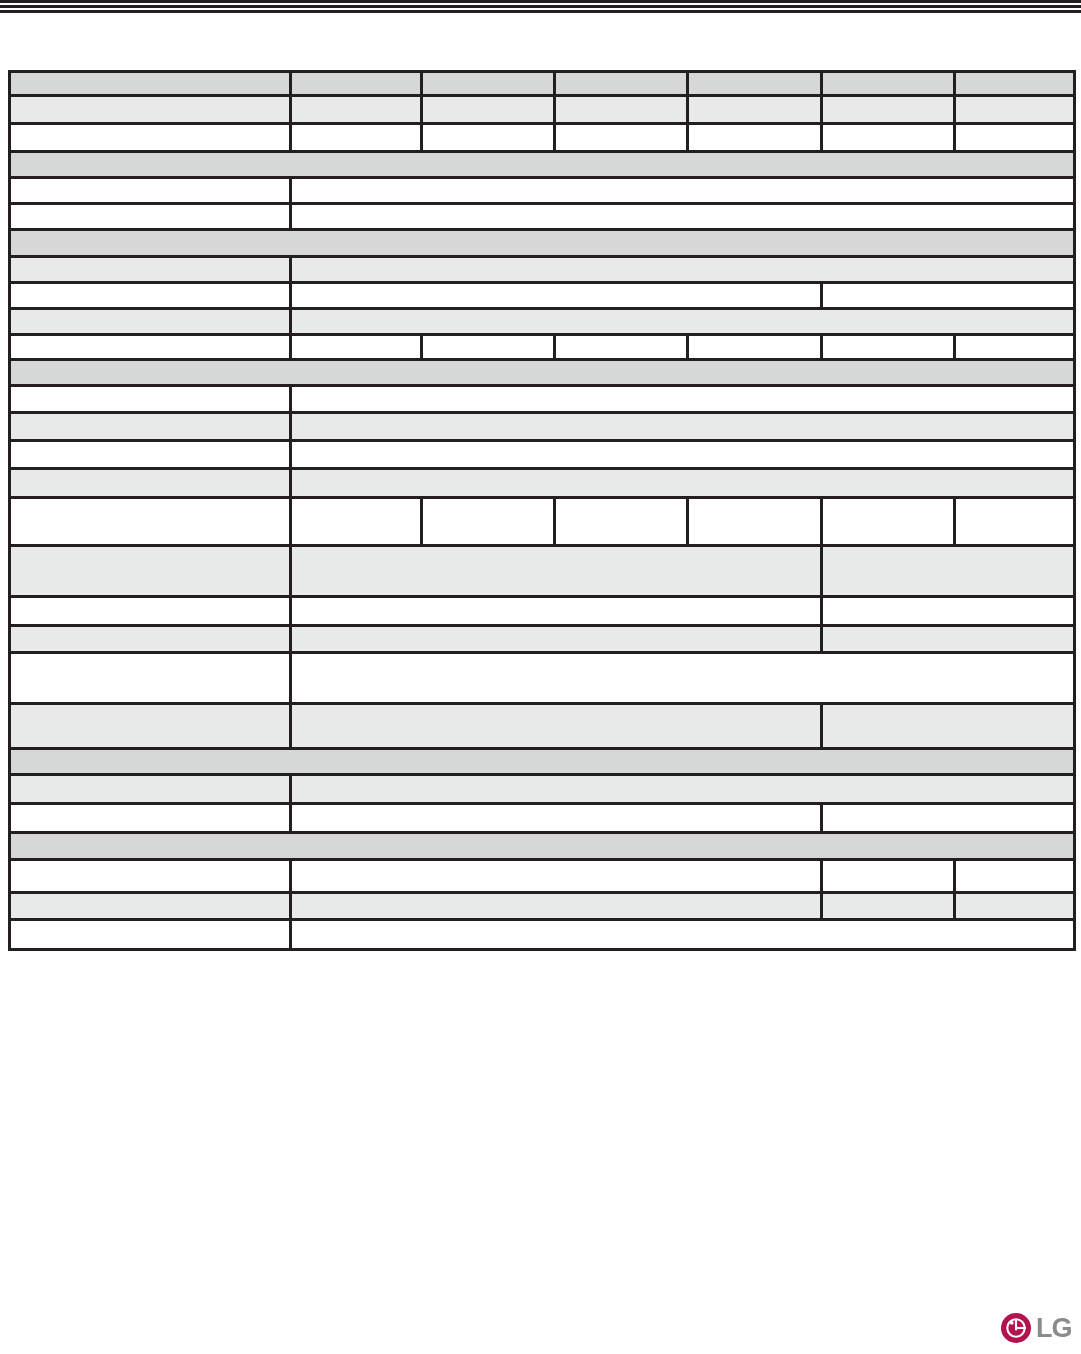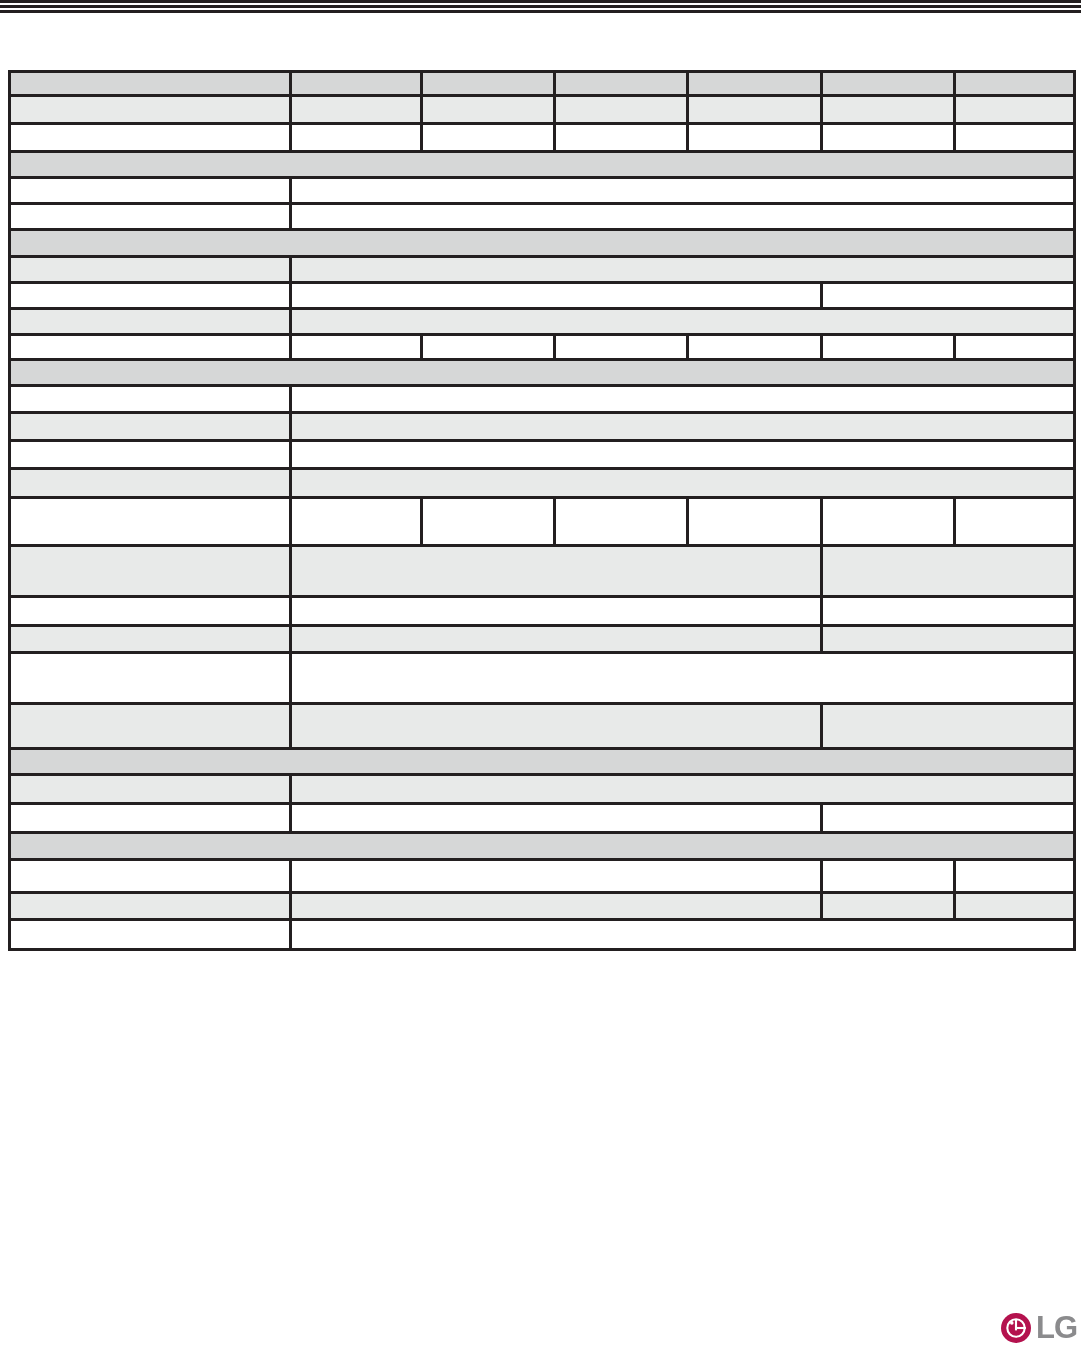--- a/index.html
+++ b/index.html
@@ -56,21 +56,21 @@
     align-items: center;
     gap: 5px;
   }
   .logo-symbol {
     width: 30px;
     height: 30px;
     display: block;
   }
   .logo-word {
     font-weight: bold;
-    font-size: 31px;
+    font-size: 27px;
     line-height: 30px;
     color: #8b8b8d;
     letter-spacing: -1px;
   }
 </style>
 </head>
 <body>
 
 <div class="page">
 

